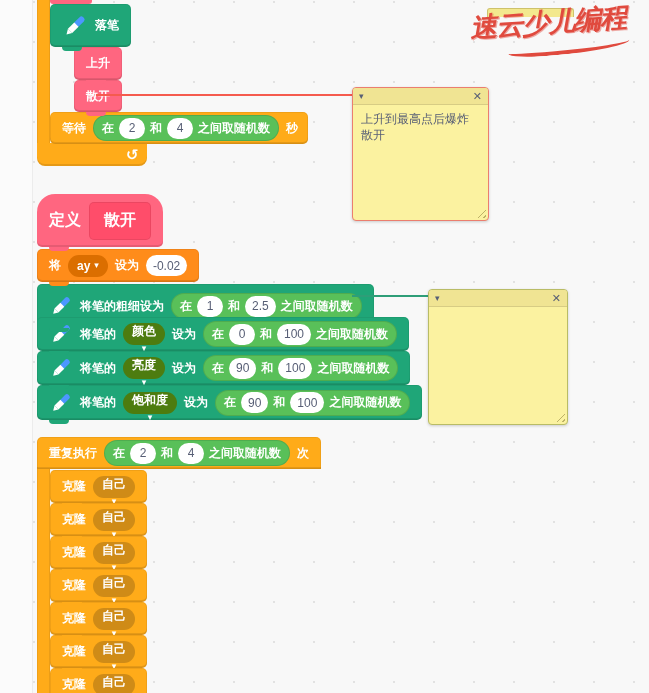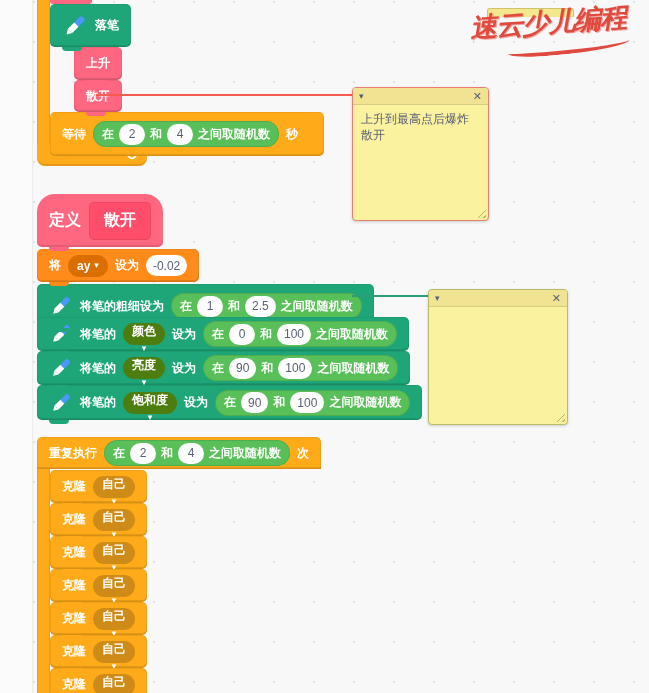--- a/index.html
+++ b/index.html
@@ -146,21 +146,21 @@
   </div>
 
   <div class="blk c-custom bump" style="left:50px;top:47px;height:33px;">
     <span>上升</span>
   </div>
 
   <div class="blk c-custom bump" style="left:50px;top:80px;height:32px;">
     <span>散开</span>
   </div>
 
-  <div class="blk c-control bump" style="left:50px;top:112px;height:44px;padding-right:26px;">
+  <div class="blk c-control bump" style="left:50px;top:112px;height:32px;padding-right:10px;">
     <span>等待</span>
     <span class="rand">
       <span>在</span>
       <span class="oval">2</span>
       <span>和</span>
       <span class="oval">4</span>
       <span>之间取随机数</span>
     </span>
     <span>秒</span>
   </div>

